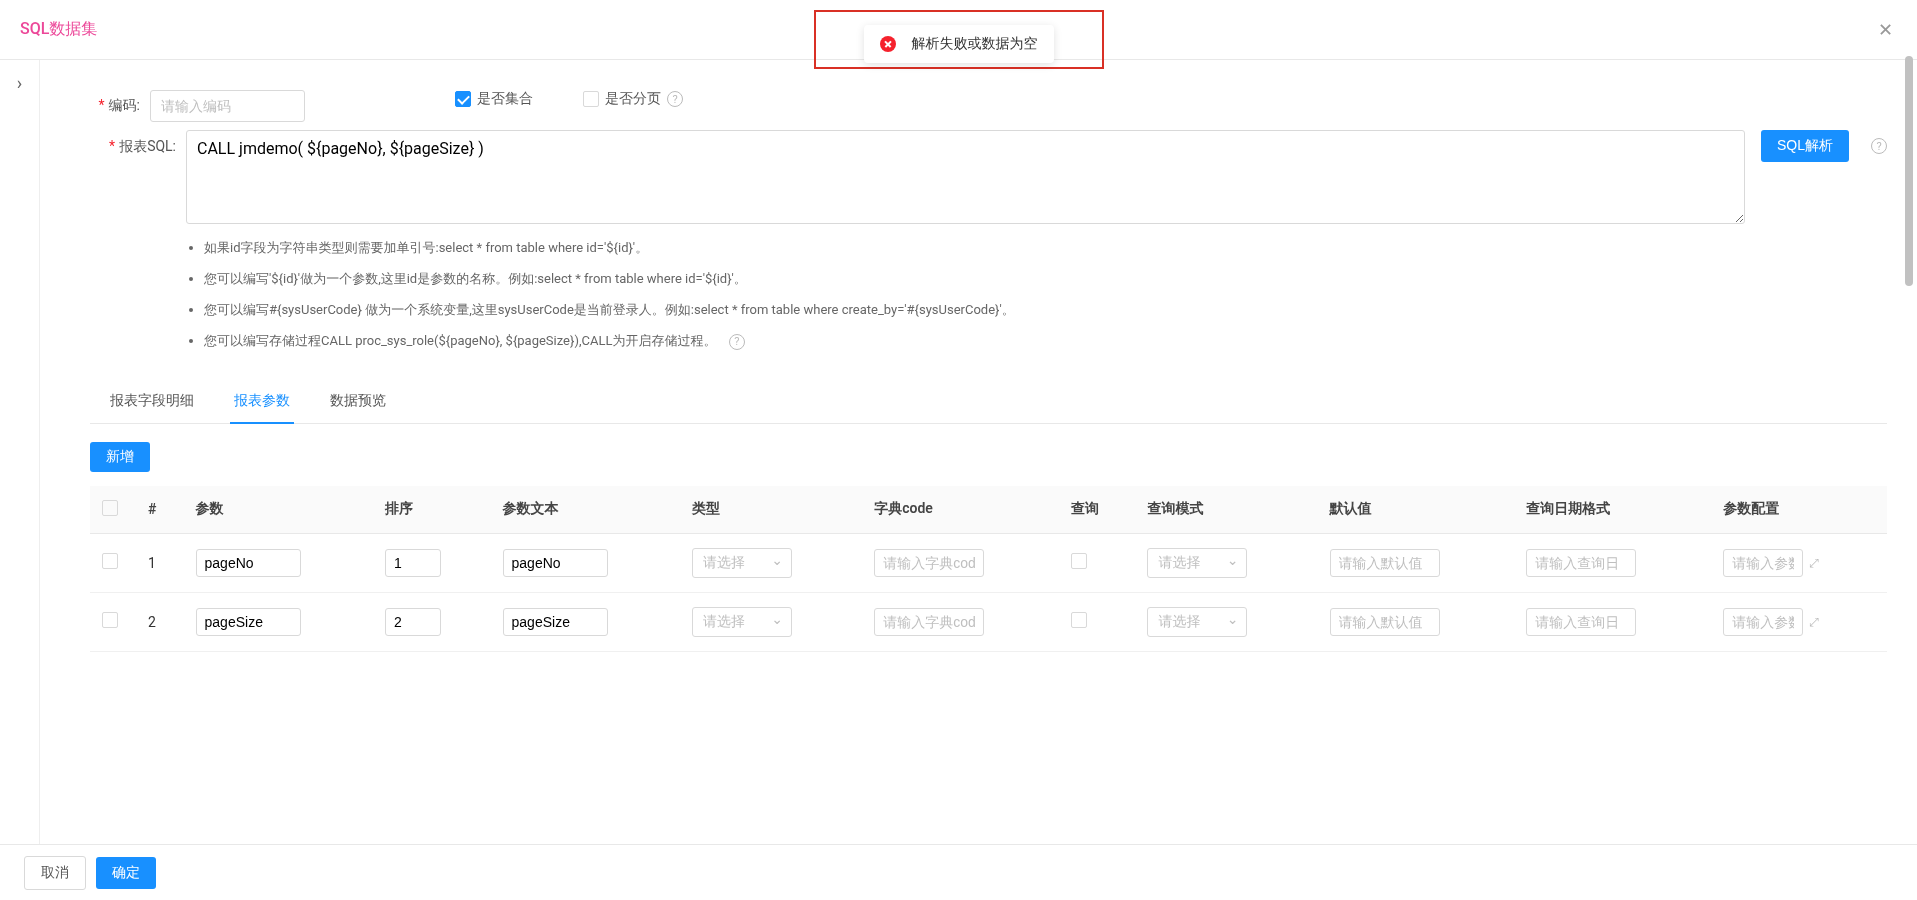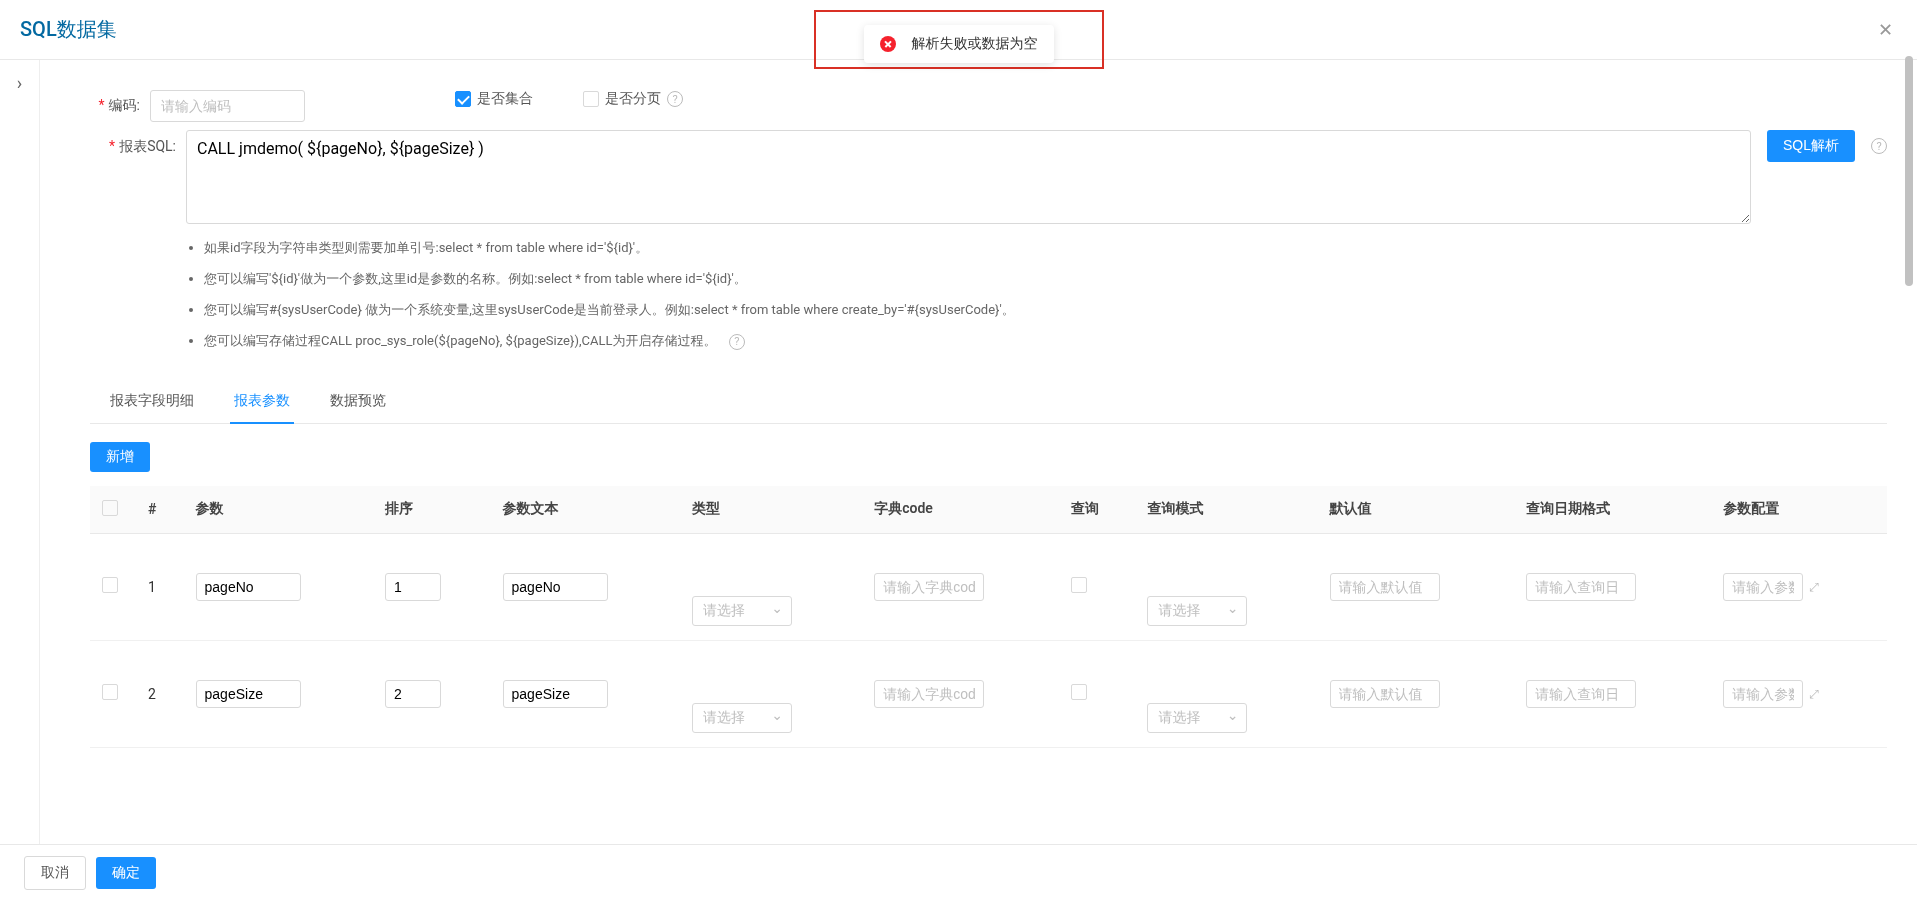--- a/index.html
+++ b/index.html
@@ -1,19 +1,19 @@
 <!DOCTYPE html>
 <html><head>
 <meta charset="utf-8">
 <style>
 * { box-sizing: border-box; margin: 0; padding: 0; }
 body { font-family: -apple-system, BlinkMacSystemFont, "Segoe UI", Roboto, "Helvetica Neue", Arial, sans-serif; font-size: 14px; color: #333; background: #fff; width: 1917px; height: 900px; overflow: hidden; position: relative; }
 
 .header { display: flex; align-items: center; justify-content: space-between; padding: 15px 20px; border-bottom: 1px solid #e8e8e8; }
-.header-title { font-size: 20px; color: #0369a1; font-weight: 500; text-align: right; }
+.header-title { font-size: 16px; color: #ec4899; font-weight: 500; text-align: right; }
 .close-x { font-size: 18px; color: #999; cursor: pointer; padding: 4px; }
 
 .toast-wrapper { position: absolute; top: 10px; left: 50%; transform: translateX(-50%); border: 2px solid #d93025; width: 290px; height: 59px; z-index: 100; display: flex; align-items: flex-end; justify-content: center; padding-bottom: 4px; }
 .toast { background: #fff; border-radius: 4px; box-shadow: 0 2px 8px rgba(0,0,0,0.12); padding: 10px 16px; display: flex; align-items: center; gap: 16px; font-size: 14px; }
 .toast-icon { width: 16px; height: 16px; background: #f5222d; border-radius: 50%; position: relative; }
 .toast-icon::before, .toast-icon::after { content: ''; position: absolute; top: 50%; left: 50%; width: 8px; height: 1.5px; background: #fff; }
 .toast-icon::before { transform: translate(-50%, -50%) rotate(45deg); }
 .toast-icon::after { transform: translate(-50%, -50%) rotate(-45deg); }
 
 .body { display: flex; height: calc(100% - 110px); }
@@ -32,40 +32,40 @@
 
 .checkbox { width: 16px; height: 16px; border: 1px solid #d9d9d9; border-radius: 2px; display: inline-block; margin-right: 6px; position: relative; cursor: pointer; }
 .checkbox.checked { background: #1890ff; border-color: #1890ff; }
 .checkbox.checked::after { content: ''; position: absolute; left: 4px; top: 1px; width: 5px; height: 9px; border: solid #fff; border-width: 0 2px 2px 0; transform: rotate(45deg); }
 .cb-label { display: flex; align-items: center; color: #555; }
 .help-icon { display: inline-flex; align-items: center; justify-content: center; width: 16px; height: 16px; border: 1px solid #bbb; color: #bbb; border-radius: 50%; font-size: 11px; margin-left: 6px; cursor: pointer; }
 
 .sql-row { display: flex; align-items: flex-start; margin-bottom: 16px; }
 .sql-label { min-width: 86px; text-align: right; padding-top: 8px; margin-right: 10px; color: #555; }
 .textarea { flex: 1; border: 1px solid #d9d9d9; border-radius: 3px; padding: 8px 10px; font-size: 16px; resize: both; height: 94px; font-family: inherit; outline: none; }
-.sql-btn-wrap { display: flex; align-items: center; gap: 10px; margin-left: 16px; }
+.sql-btn-wrap { display: flex; align-items: center; gap: 16px; margin-left: 16px; }
 .btn-primary { background: #1890ff; color: #fff; border: none; border-radius: 3px; padding: 7px 16px; font-size: 14px; cursor: pointer; }
 
 .hints { margin-left: 96px; margin-bottom: 30px; }
 .hints li { list-style: disc; color: #666; font-size: 13px; margin-bottom: 14px; margin-left: 18px; line-height: 1.3; }
 
 .tabs { border-bottom: 1px solid #e8e8e8; display: flex; gap: 32px; padding-left: 16px; margin-bottom: 18px; }
 .tab { padding: 12px 4px; cursor: pointer; color: #555; border-bottom: 2px solid transparent; margin-bottom: -1px; }
 .tab.active { color: #1890ff; border-bottom-color: #1890ff; }
 
 .btn-add { background: #1890ff; color: #fff; border: none; border-radius: 3px; padding: 6px 16px; font-size: 14px; cursor: pointer; margin-bottom: 14px; }
 
 .table { width: 100%; border-collapse: collapse; }
 .table th { background: #fafafa; text-align: left; padding: 14px 12px; font-weight: 600; color: #444; font-size: 14px; border-bottom: 1px solid #e8e8e8; }
 .table td { padding: 14px 12px; border-bottom: 1px solid #f0f0f0; vertical-align: middle; }
 .table .checkbox-cell { width: 40px; text-align: center; }
 .tbl-input { border: 1px solid #d9d9d9; border-radius: 3px; padding: 5px 8px; font-size: 14px; width: 100%; max-width: 110px; outline: none; }
 .tbl-input-sm { max-width: 56px; }
 .tbl-input-md { max-width: 105px; }
-.select { border: 1px solid #d9d9d9; border-radius: 3px; padding: 5px 39px 5px 10px; font-size: 14px; width: 100px; background: #fff; color: #bfbfbf; position: relative; display: inline-block; cursor: pointer; margin-top: 48px; }
+.select { border: 1px solid #d9d9d9; border-radius: 3px; padding: 5px 39px 5px 10px; font-size: 14px; width: 100px; background: #fff; color: #bfbfbf; position: relative; display: inline-block; cursor: pointer; }
 .select::after { content: '⌄'; position: absolute; right: 8px; top: 3px; color: #bfbfbf; font-size: 14px; }
 .tbl-input::placeholder { color: #bfbfbf; }
 .param-config { display: flex; align-items: center; gap: 6px; }
 .expand-icon { color: #bbb; cursor: pointer; font-size: 12px; }
 
 .footer { position: fixed; bottom: 0; left: 0; right: 0; height: 56px; background: #fff; border-top: 1px solid #e8e8e8; display: flex; align-items: center; padding: 0 24px; gap: 10px; z-index: 50; }
 .btn-default { background: #fff; border: 1px solid #d9d9d9; color: #555; border-radius: 3px; padding: 7px 16px; font-size: 14px; cursor: pointer; }
 
 .scrollbar-track { position: absolute; right: 2px; top: 56px; bottom: 56px; width: 12px; }
 .scrollbar-thumb { position: absolute; right: 2px; top: 0; width: 8px; height: 230px; background: #c1c1c1; border-radius: 4px; }

